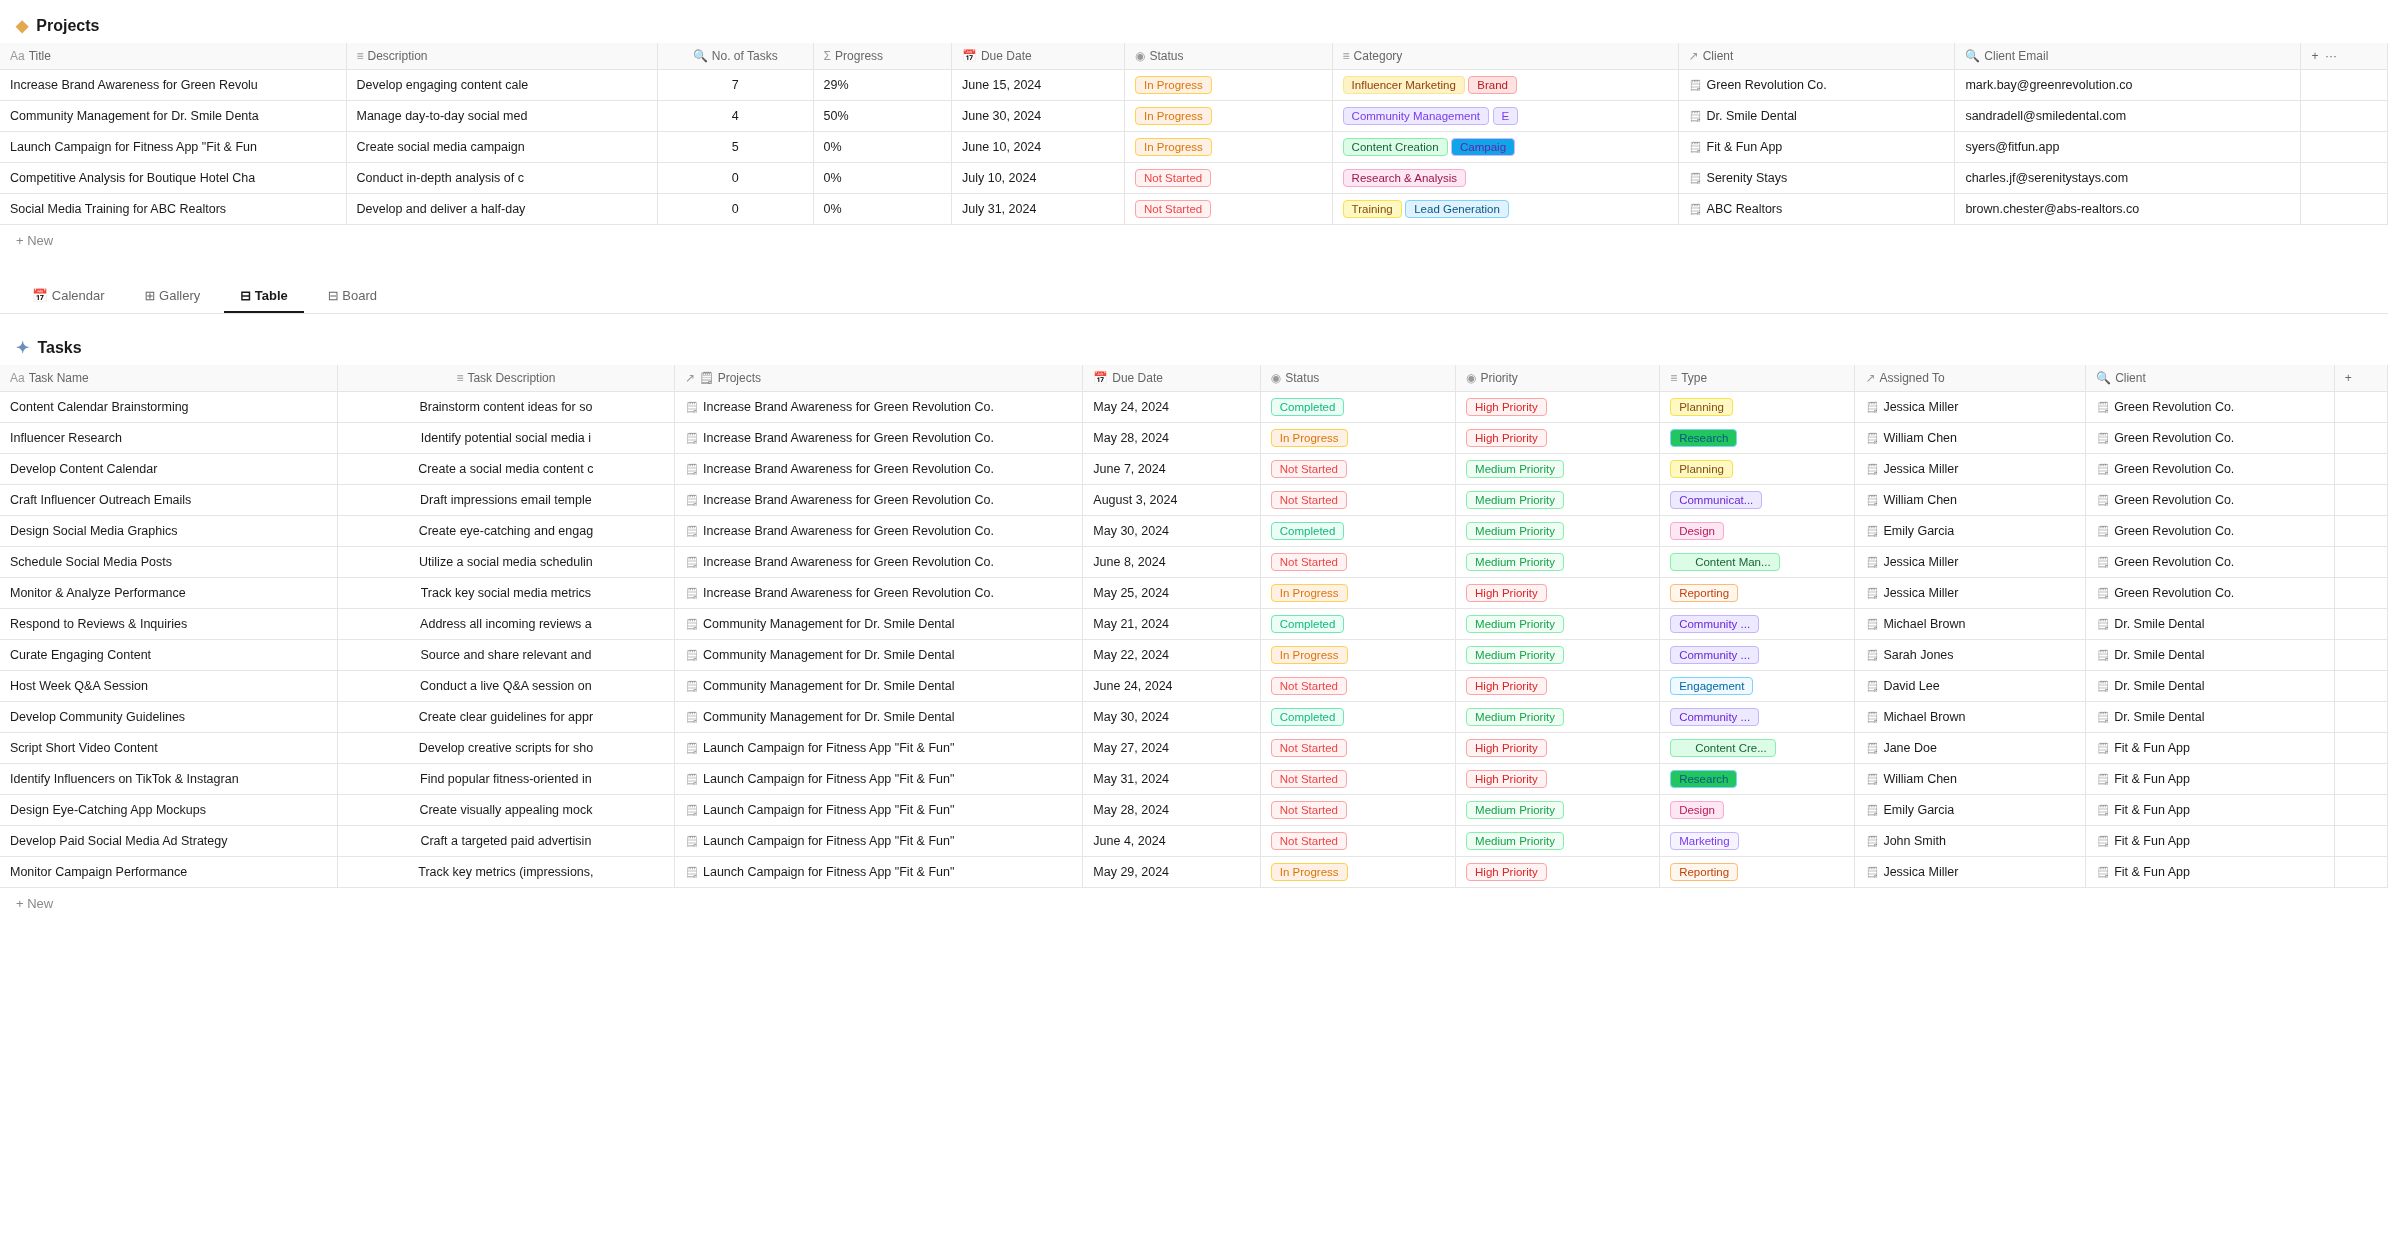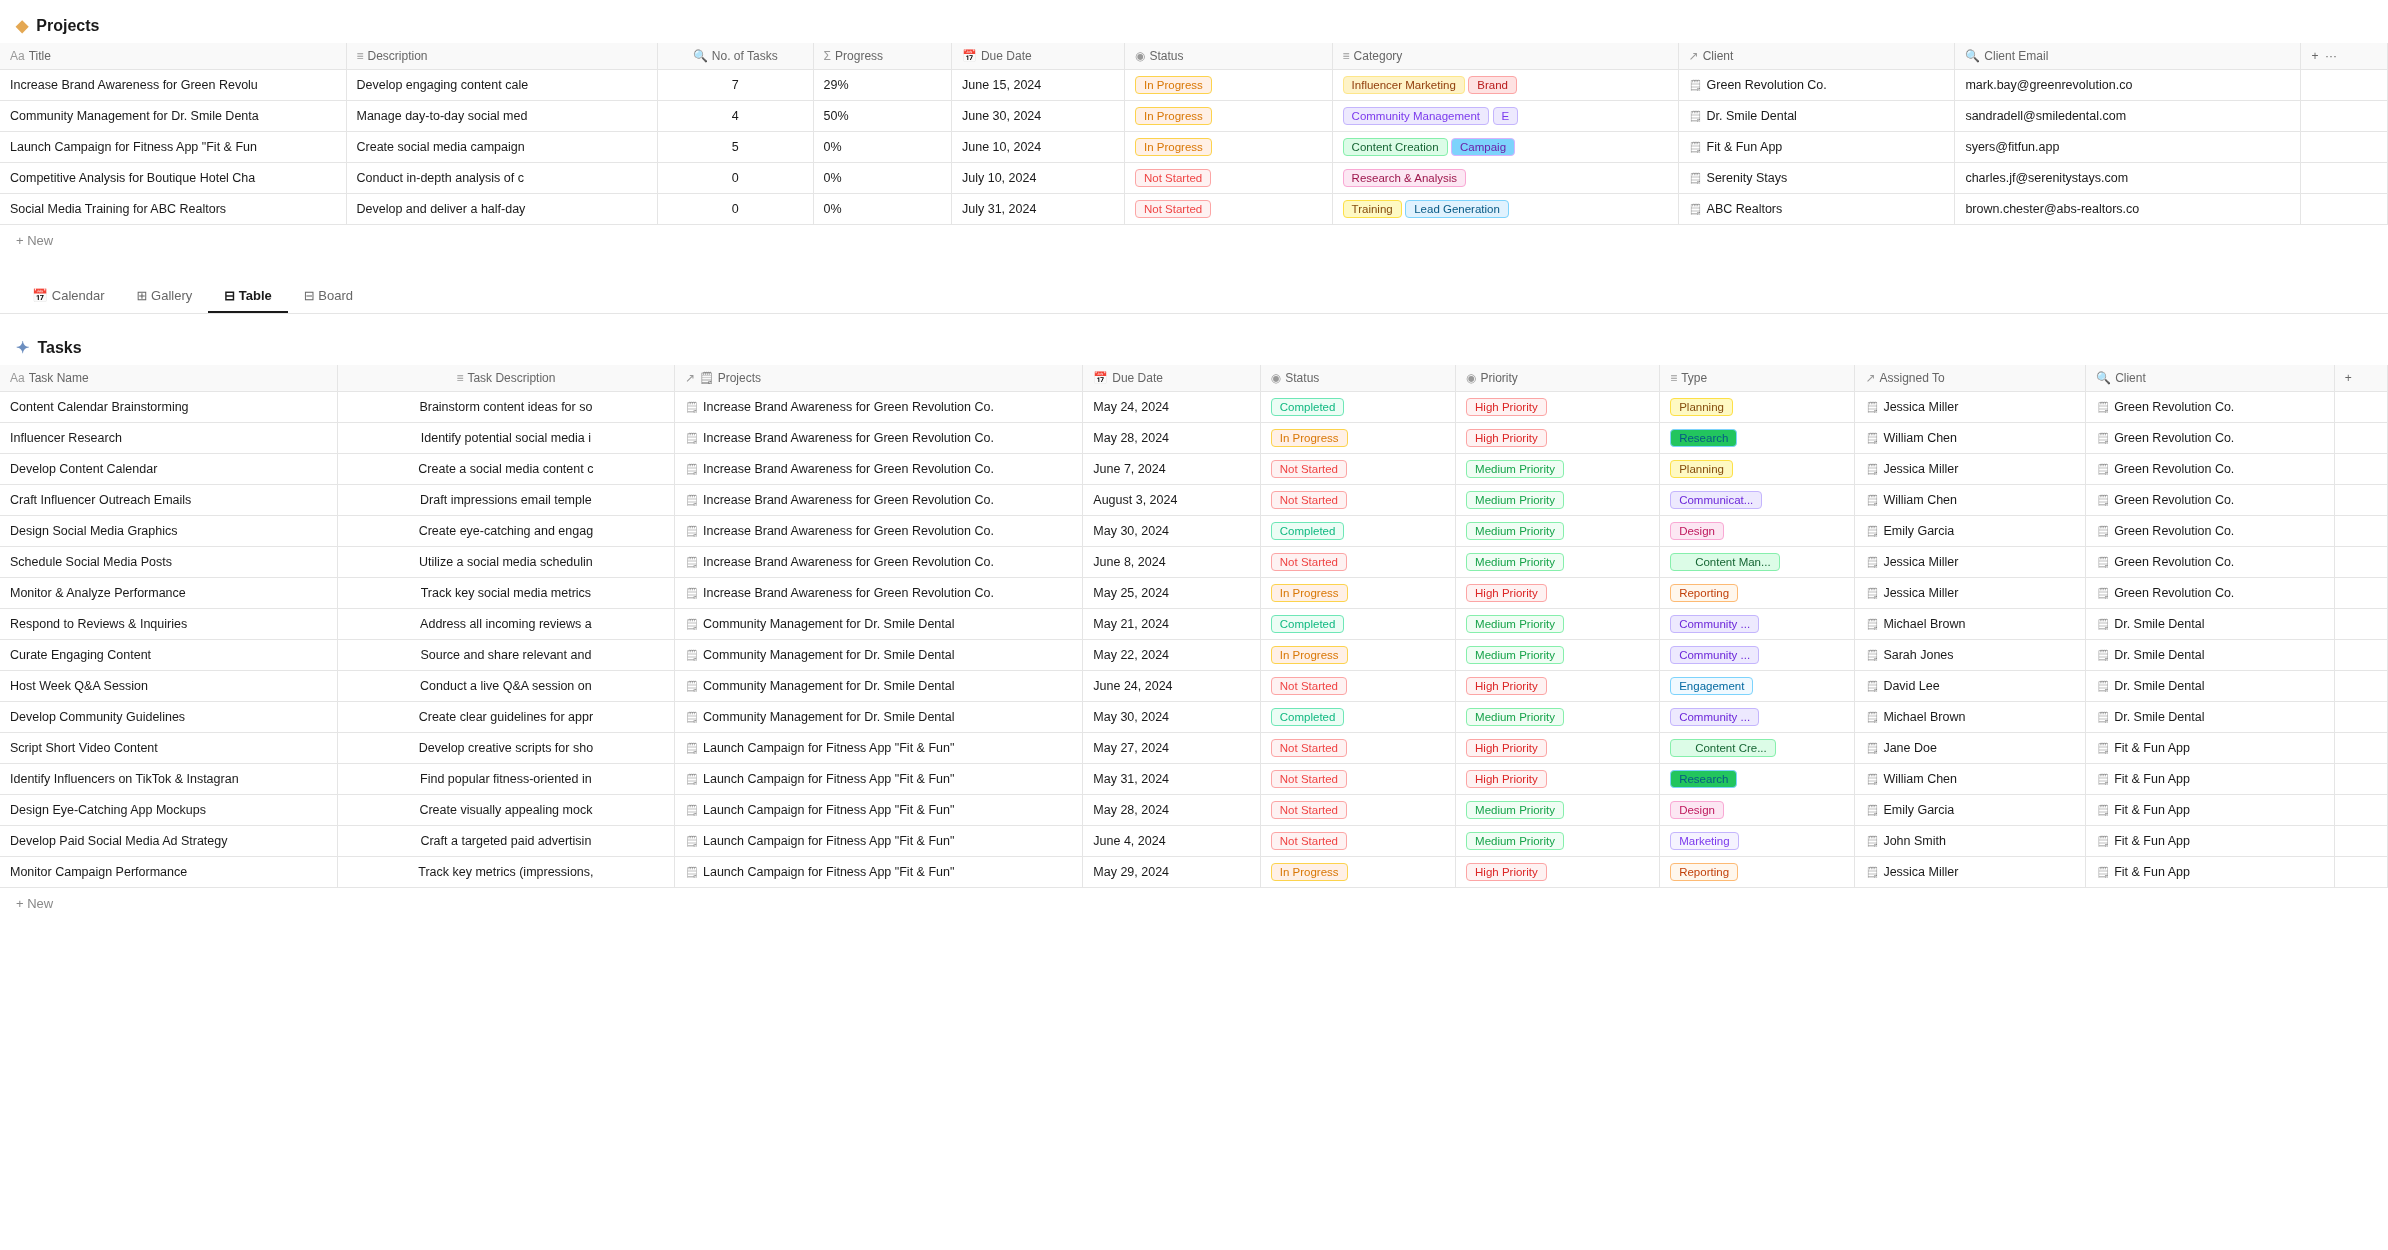--- a/index.html
+++ b/index.html
@@ -56,21 +56,21 @@
     .badge-in-progress { background: #fff0e6; color: #d97706; border: 1px solid #fcd34d; }
     .badge-not-started { background: #fef2f2; color: #ef4444; border: 1px solid #fca5a5; }
     .badge-completed { background: #ecfdf5; color: #10b981; border: 1px solid #6ee7b7; }
     .badge-cat-influencer { background: #fef3c7; color: #92400e; border: 1px solid #fde68a; }
     .badge-cat-community { background: #ede9fe; color: #7c3aed; border: 1px solid #c4b5fd; }
     .badge-cat-content { background: #dcfce7; color: #166534; border: 1px solid #86efac; }
     .badge-cat-research { background: #fce7f3; color: #9d174d; border: 1px solid #f9a8d4; }
     .badge-cat-training { background: #fef9c3; color: #854d0e; border: 1px solid #fde047; }
     .badge-cat-lead { background: #e0f2fe; color: #075985; border: 1px solid #7dd3fc; }
     .badge-cat-brand { background: #fee2e2; color: #b91c1c; border: 1px solid #fca5a5; }
-    .badge-cat-campaign { background: #7dd3fc; color: #6b21a8; border: 1px solid #d8b4fe; }
+    .badge-cat-campaign { background: #0ea5e9; color: #6b21a8; border: 1px solid #d8b4fe; }
     .badge-priority-high { background: #fef2f2; color: #dc2626; border: 1px solid #fca5a5; }
     .badge-priority-medium { background: #f0fdf4; color: #16a34a; border: 1px solid #86efac; }
     .badge-type-planning { background: #fef9c3; color: #854d0e; border: 1px solid #fde047; }
     .badge-type-research { background: #22c55e; color: #075985; border: 1px solid #7dd3fc; }
     .badge-type-design { background: #fce7f3; color: #be185d; border: 1px solid #f9a8d4; }
     .badge-type-comm { background: #ede9fe; color: #6d28d9; border: 1px solid #c4b5fd; }
     .badge-type-content { background: #dcfce7; color: #166534; border: 1px solid #86efac; padding-left: 24px; }
     .badge-type-reporting { background: #fff7ed; color: #c2410c; border: 1px solid #fdba74; }
     .badge-type-engagement { background: #f0f9ff; color: #0369a1; border: 1px solid #7dd3fc; }
     .badge-type-marketing { background: #f5f3ff; color: #7c3aed; border: 1px solid #c4b5fd; }
@@ -79,21 +79,21 @@
       color: #888;
       cursor: pointer;
       display: flex;
       align-items: center;
       gap: 6px;
       font-size: 13px;
     }
     .tabs {
       display: flex;
       align-items: center;
-      gap: 0;
+      gap: 8px;
       border-bottom: 1px solid #e5e5e5;
       padding: 0 16px;
       margin-top: 24px;
     }
     .tab {
       padding: 8px 16px;
       font-size: 13px;
       color: #666;
       cursor: pointer;
       border-bottom: 2px solid transparent;

